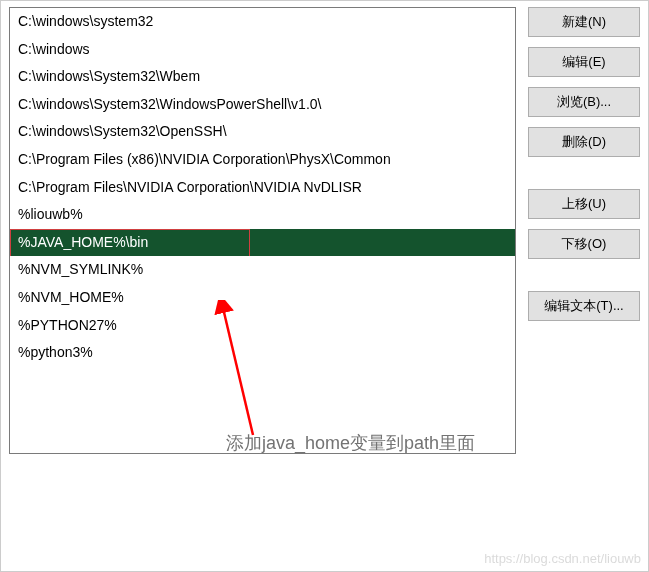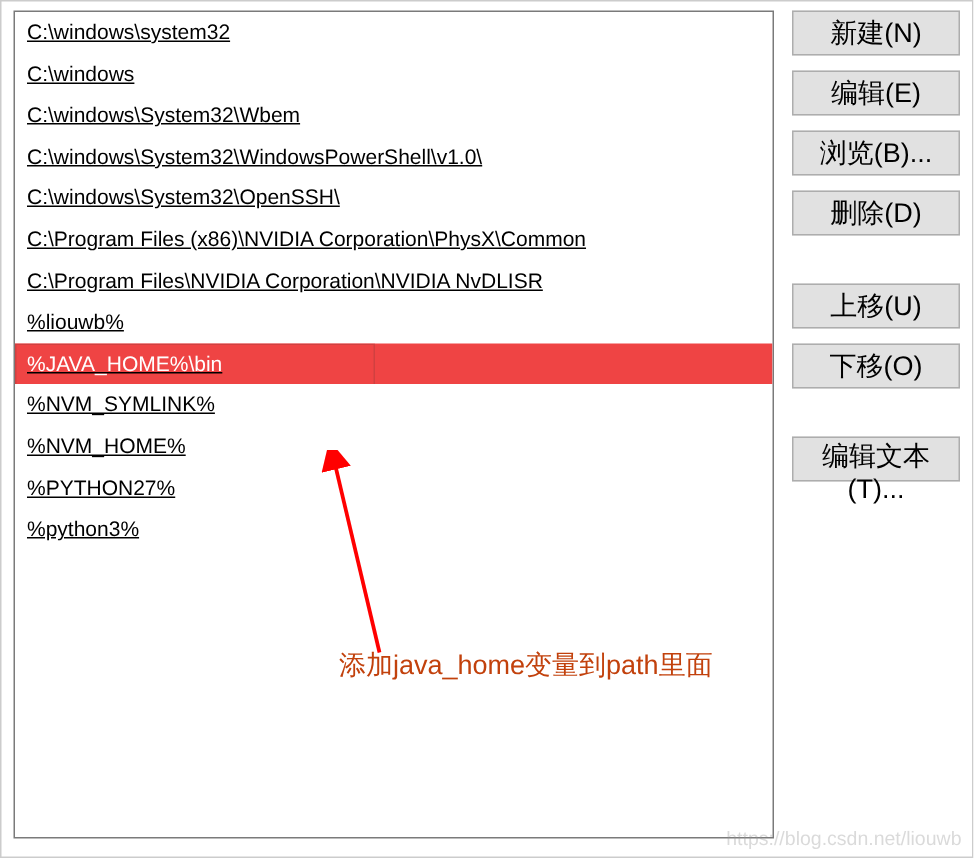--- a/index.html
+++ b/index.html
@@ -16,34 +16,33 @@
       display: flex;
       padding: 6px 8px;
       gap: 12px;
       height: 100%;
       border: 1px solid #ccc;
     }
     .listbox {
       flex: 1;
       border: 1px solid #7a7a7a;
       background: #fff;
-      height: 552px;
+      height: 447px;
       overflow: hidden;
-      text-decoration: underline;
     }
     .list-item {
       padding: 4px 8px;
       font-size: 14px;
       line-height: 1.4;
       cursor: default;
       white-space: nowrap;
       overflow: hidden;
     }
     .list-item.selected {
-      background: #ef4444;
+      background: #14532d;
       color: #fff;
     }
     .edit-cell {
       position: relative;
     }
     .edit-cell.selected::after {
       content: "";
       position: absolute;
       left: 0;
       top: 0;
@@ -55,30 +54,30 @@
     .button-col {
       width: 112px;
       display: flex;
       flex-direction: column;
       gap: 10px;
     }
     .btn {
       height: 30px;
       border: 1px solid #adadad;
       background: #e1e1e1;
-      font-size: 18px;
+      font-size: 13px;
       font-family: inherit;
       cursor: pointer;
       padding: 0 6px;
       text-align: center;
     }
     .gap-lg { margin-top: 22px; }
     .annotation {
       position: absolute;
-      color: #c2410c;
+      color: #737373;
       font-size: 18px;
       left: 226px;
       top: 431px;
       pointer-events: none;
     }
     .arrow-svg {
       position: absolute;
       left: 175px;
       top: 300px;
       pointer-events: none;

